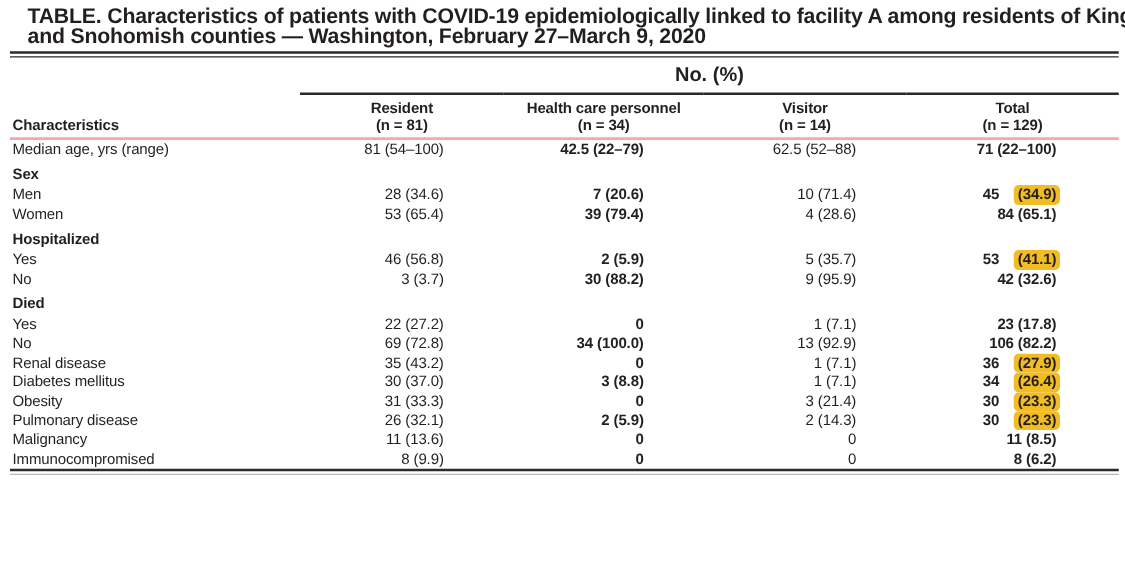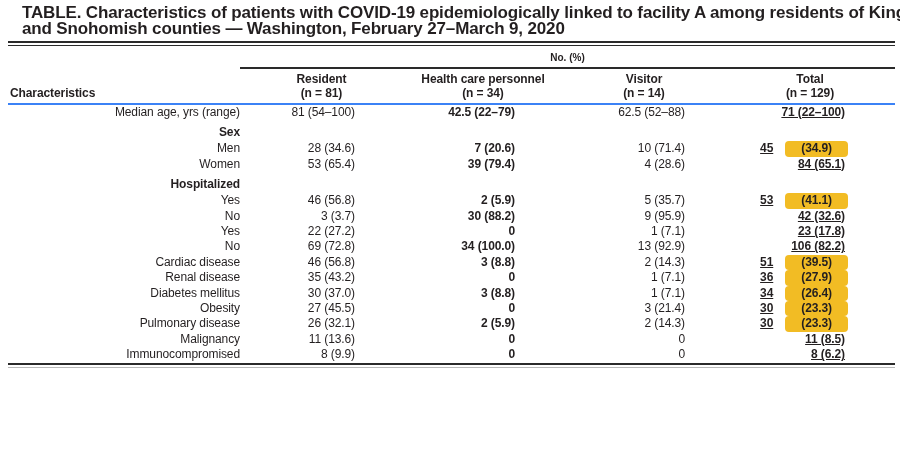--- a/index.html
+++ b/index.html
@@ -41,65 +41,65 @@
   th,td{padding:0;}
 
   col.c-chars{width:232px;}
   col.c-res{width:163px;}
   col.c-hcp{width:160px;}
   col.c-vis{width:162px;}
   col.c-tot{width:170px;}
 
   .span-th{
     font-weight:bold;
-    font-size:10px;
+    font-size:16px;
     padding:6px 0 4px 0;
     border-bottom:2px solid #2a2a2a;
   }
   .col-head th{
     font-weight:bold;
     font-size:12px;
     line-height:13.5px;
     vertical-align:bottom;
     text-align:center;
     padding:4px 0 3px 0;
-    border-bottom:2px solid #3b82f6;
+    border-bottom:2px solid #fca5a5;
     letter-spacing:-0.1px;
   }
   .col-head th.chars-th{text-align:left;padding-left:2px;}
 
   tbody td{
     line-height:15.4px;
     height:15.4px;
     white-space:nowrap;
     letter-spacing:-0.1px;
   }
-  td.c-label{text-align:right;padding-left:2px;}
+  td.c-label{text-align:left;padding-left:2px;}
   td.c-num{text-align:right;}
   td.n1{padding-right:48px;}
   td.n2{padding-right:48px;font-weight:bold;}
   td.n3{padding-right:40px;}
   td.c-total{text-align:right;padding-right:50px;font-weight:bold;}
 
   tr.section td{padding-top:3px;height:18px;}
   tr.section td.c-label{font-weight:bold;}
 
   sup.lbl-sup{font-size:8.5px;line-height:0;letter-spacing:0;}
   sup.lbl-sup:empty{display:none;}
 
-  .tval{font-weight:bold;text-decoration:underline;}
+  .tval{font-weight:bold;}
   .hl{
     display:inline-block;
     font-weight:bold;
     margin-left:3px;
   }
   .hl.on{
     background:var(--hl-color,#f2bc24);
     border-radius:4px;
-    padding:0 16px;
+    padding:0 3px;
     margin-right:-3px;
     margin-left:12px;
   }
   .hl:empty{display:none;}
 
   
   .rule-bottom{
     margin-left:8px;
     width:887px;
     border-top:2px solid #2a2a2a;
@@ -201,66 +201,66 @@
 
     <tr>
       <td class="c-label"><span class="lbl">No</span></td>
       <td class="c-num n1">3 (3.7)</td>
       <td class="c-num n2">30 (88.2)</td>
       <td class="c-num n3">9 (95.9)</td>
       <td class="c-total"><span class="tval">42 (32.6)</span></td>
     </tr>
 
 
+    <tr class="section">
+      <td class="c-label"><span class="lbl">Died</span></td>
+      <td class="c-num n1"></td>
+      <td class="c-num n2"></td>
+      <td class="c-num n3"></td>
+      <td class="c-total"><span class="tval"></span></td>
+    </tr>
 
     <tr>
       <td class="c-label"><span class="lbl">Yes</span></td>
       <td class="c-num n1">22 (27.2)</td>
       <td class="c-num n2">0</td>
       <td class="c-num n3">1 (7.1)</td>
       <td class="c-total"><span class="tval">23 (17.8)</span></td>
     </tr>
 
     <tr>
       <td class="c-label"><span class="lbl">No</span></td>
       <td class="c-num n1">69 (72.8)</td>
       <td class="c-num n2">34 (100.0)</td>
       <td class="c-num n3">13 (92.9)</td>
       <td class="c-total"><span class="tval">106 (82.2)</span></td>
     </tr>
 
 
 
-    <tr>
-      <td class="c-label"><span class="lbl">Cardiac disease</span></td>
-      <td class="c-num n1">46 (56.8)</td>
-      <td class="c-num n2">3 (8.8)</td>
-      <td class="c-num n3">2 (14.3)</td>
-      <td class="c-total"><span class="tval">51</span><span class="hl on">(39.5)</span></td>
-    </tr>
 
     <tr>
       <td class="c-label"><span class="lbl">Renal disease</span></td>
       <td class="c-num n1">35 (43.2)</td>
       <td class="c-num n2">0</td>
       <td class="c-num n3">1 (7.1)</td>
       <td class="c-total"><span class="tval">36</span><span class="hl on">(27.9)</span></td>
     </tr>
 
     <tr>
       <td class="c-label"><span class="lbl">Diabetes mellitus</span></td>
       <td class="c-num n1">30 (37.0)</td>
       <td class="c-num n2">3 (8.8)</td>
       <td class="c-num n3">1 (7.1)</td>
       <td class="c-total"><span class="tval">34</span><span class="hl on">(26.4)</span></td>
     </tr>
 
     <tr>
       <td class="c-label"><span class="lbl">Obesity</span></td>
-      <td class="c-num n1">27 (45.5)</td>
+      <td class="c-num n1">31 (33.3)</td>
       <td class="c-num n2">0</td>
       <td class="c-num n3">3 (21.4)</td>
       <td class="c-total"><span class="tval">30</span><span class="hl on">(23.3)</span></td>
     </tr>
 
     <tr>
       <td class="c-label"><span class="lbl">Pulmonary disease</span></td>
       <td class="c-num n1">26 (32.1)</td>
       <td class="c-num n2">2 (5.9)</td>
       <td class="c-num n3">2 (14.3)</td>

